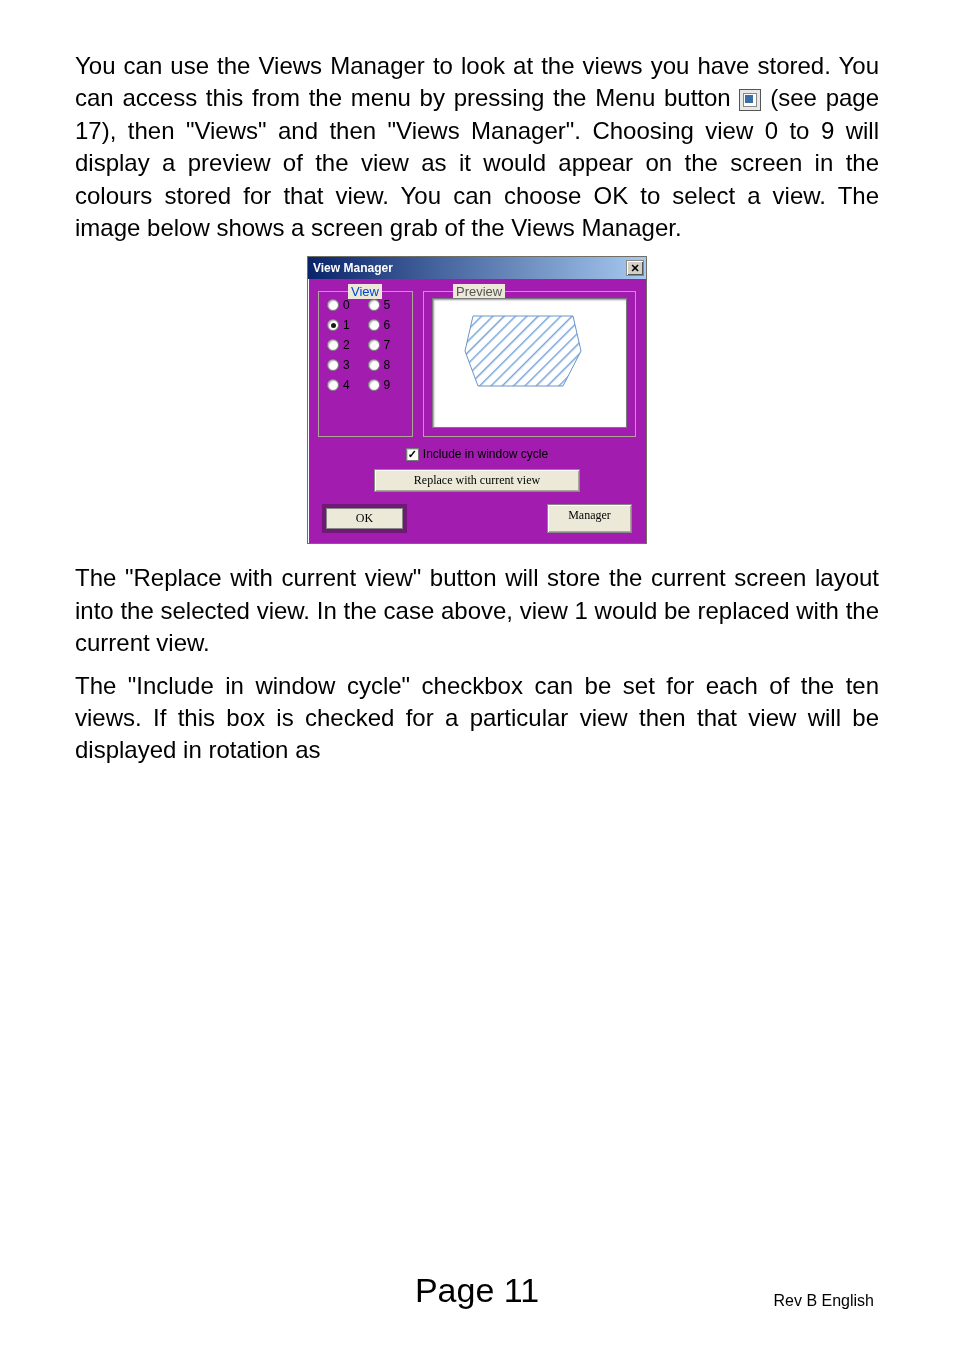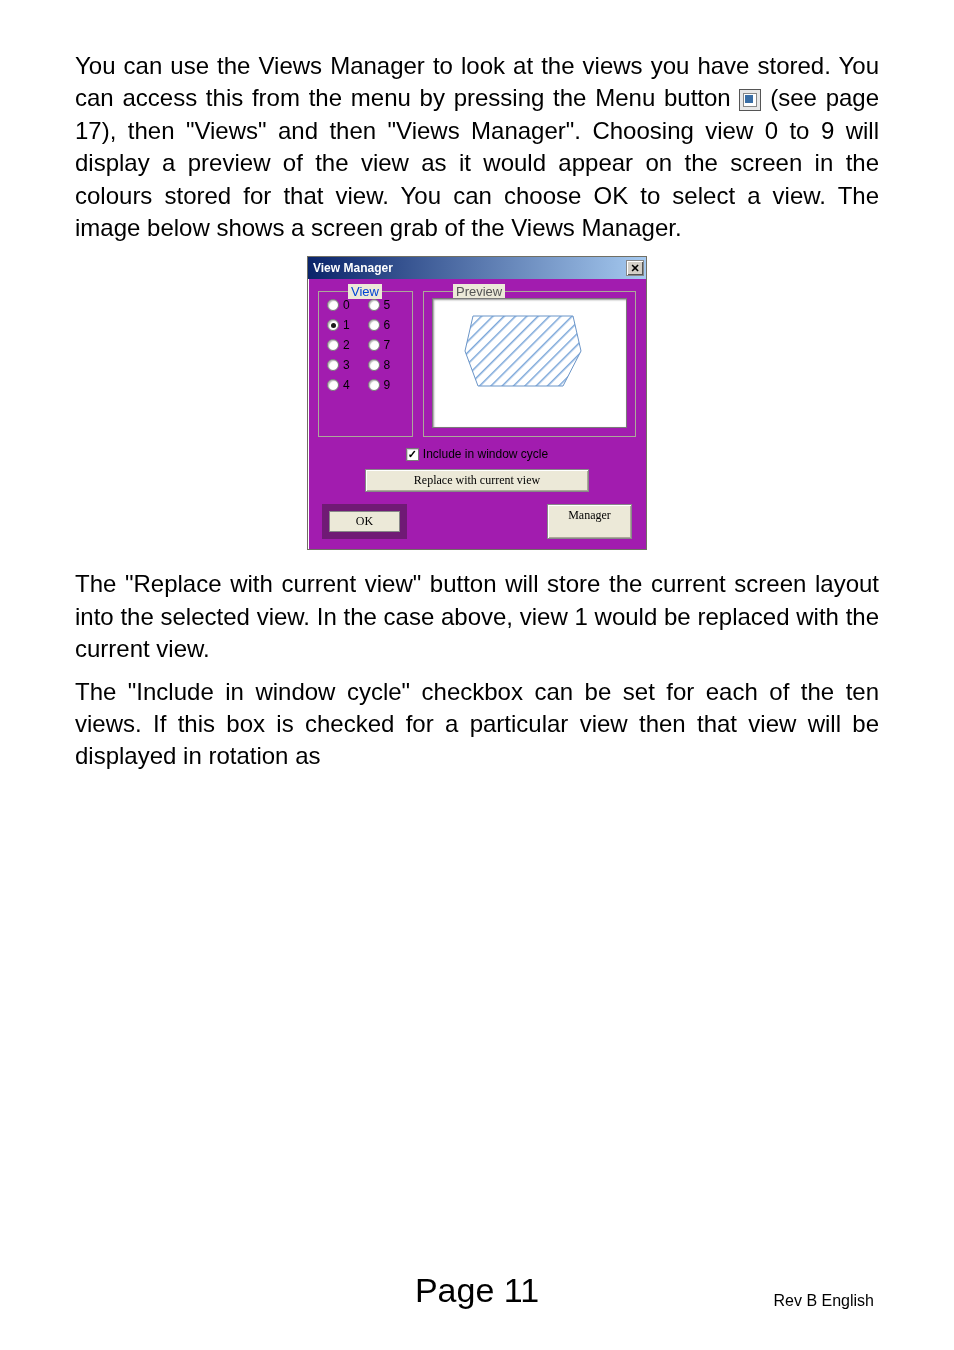--- a/index.html
+++ b/index.html
@@ -33,25 +33,25 @@
   .preview-fs { flex: 1; }
   .preview-box { width: 100%; height: 130px; background: #fff; border: 1px solid #7a7a7a; box-shadow: 1px 1px 2px #999 inset; position: relative; overflow: hidden; }
   .preview-pattern { position: absolute; left: 30px; top: 12px; width: 120px; height: 80px; }
   
   .mid-row { display: flex; justify-content: center; align-items: center; gap: 4px; margin-top: 10px; }
   .checkbox { width: 13px; height: 13px; border: 1px solid #7a7a7a; background: #fff; box-shadow: 1px 1px 1px #ccc inset; display: flex; align-items: center; justify-content: center; }
   .checkbox.checked::after { content: "✓"; font-size: 11px; font-weight: bold; color: #000; line-height: 1; }
   
   .replace-row { display: flex; justify-content: center; margin-top: 8px; }
   .win-btn { background: #ece9d8; border: 1px solid #888; box-shadow: 1px 1px 0 #fff inset, -1px -1px 0 #aca899 inset; padding: 3px 14px; font-family: Tahoma; font-size: 12px; cursor: default; }
-  .replace-btn { width: 224px; text-align: center; }
+  .replace-btn { width: 206px; text-align: center; }
   
   .btn-row { display: flex; justify-content: space-between; margin-top: 12px; padding: 0 4px; }
   .ok-btn, .cancel-btn { width: 85px; text-align: center; }
-  .ok-btn { border: 7px solid #701a75; box-shadow: 0 0 0 1px #888 inset, 1px 1px 0 #fff inset, -1px -1px 0 #aca899 inset; }
+  .ok-btn { border: 4px solid #701a75; box-shadow: 0 0 0 1px #888 inset, 1px 1px 0 #fff inset, -1px -1px 0 #aca899 inset; }
   
   .footer { position: absolute; bottom: 40px; left: 0; right: 0; display: flex; align-items: baseline; justify-content: center; }
   .page-num { font-size: 34px; }
   .rev { position: absolute; right: 80px; bottom: 0; font-size: 16px; }
 </style>
 </head>
 <body>
 
 <div class="page">
 

